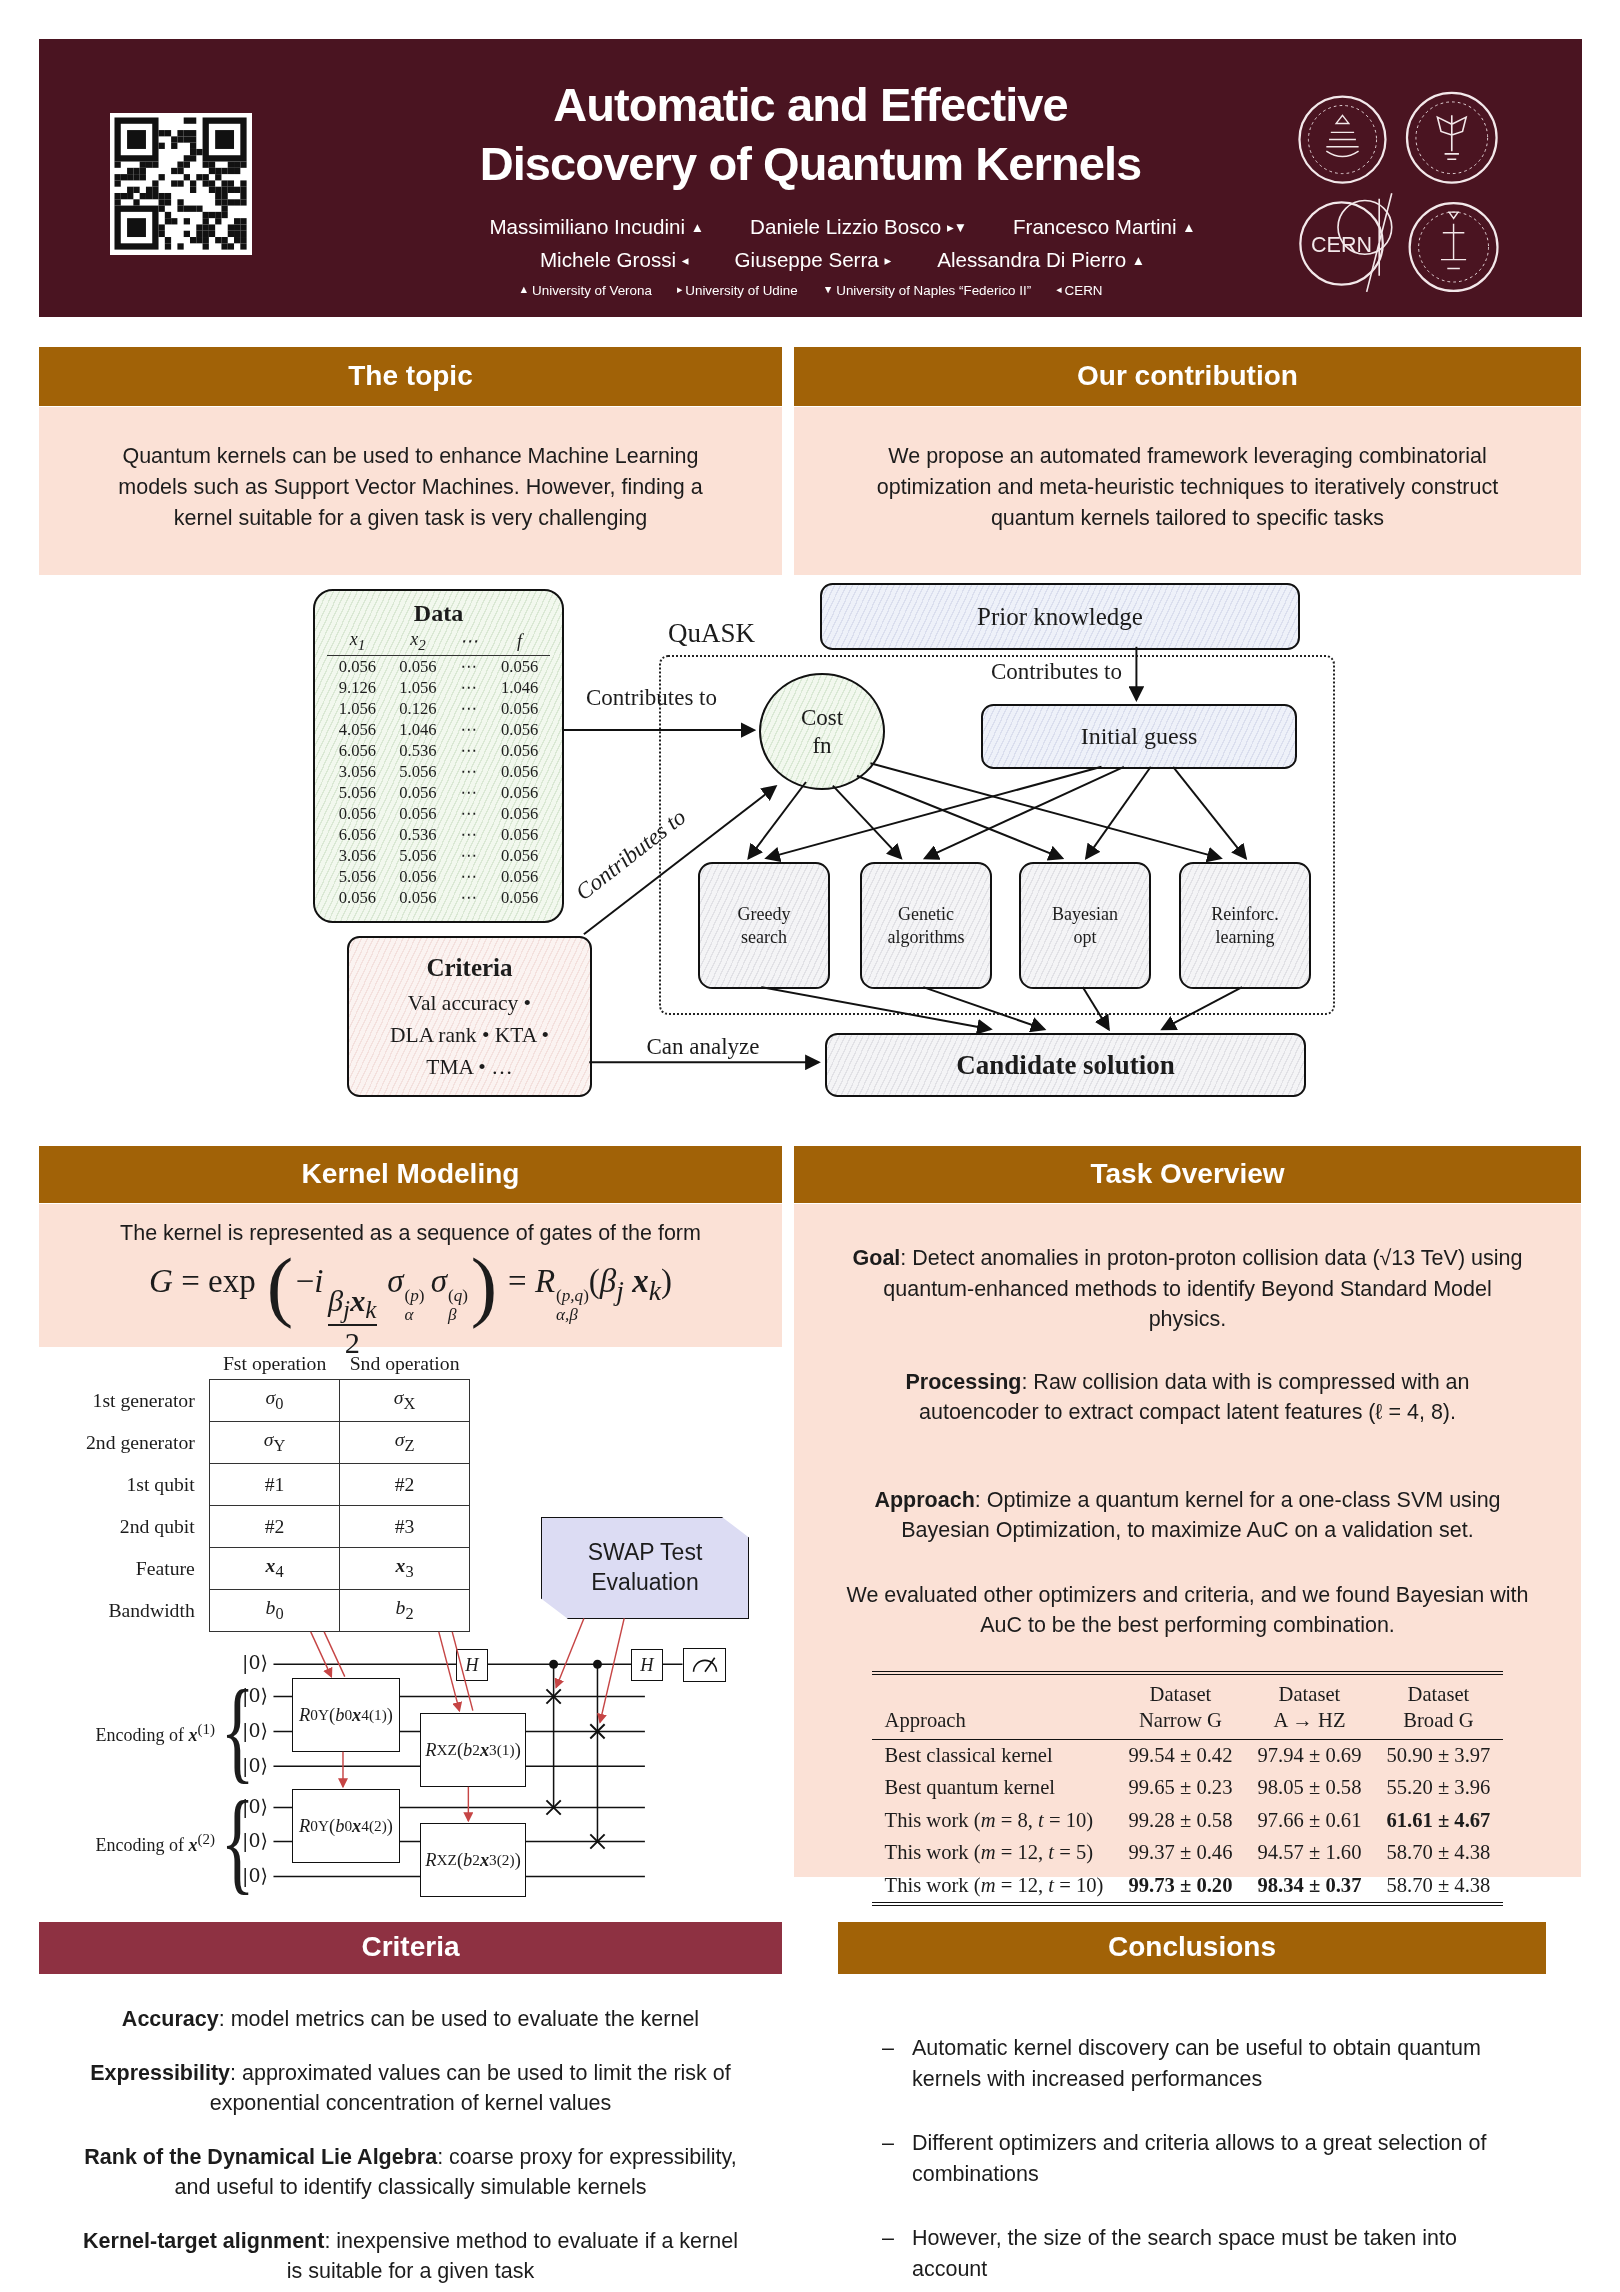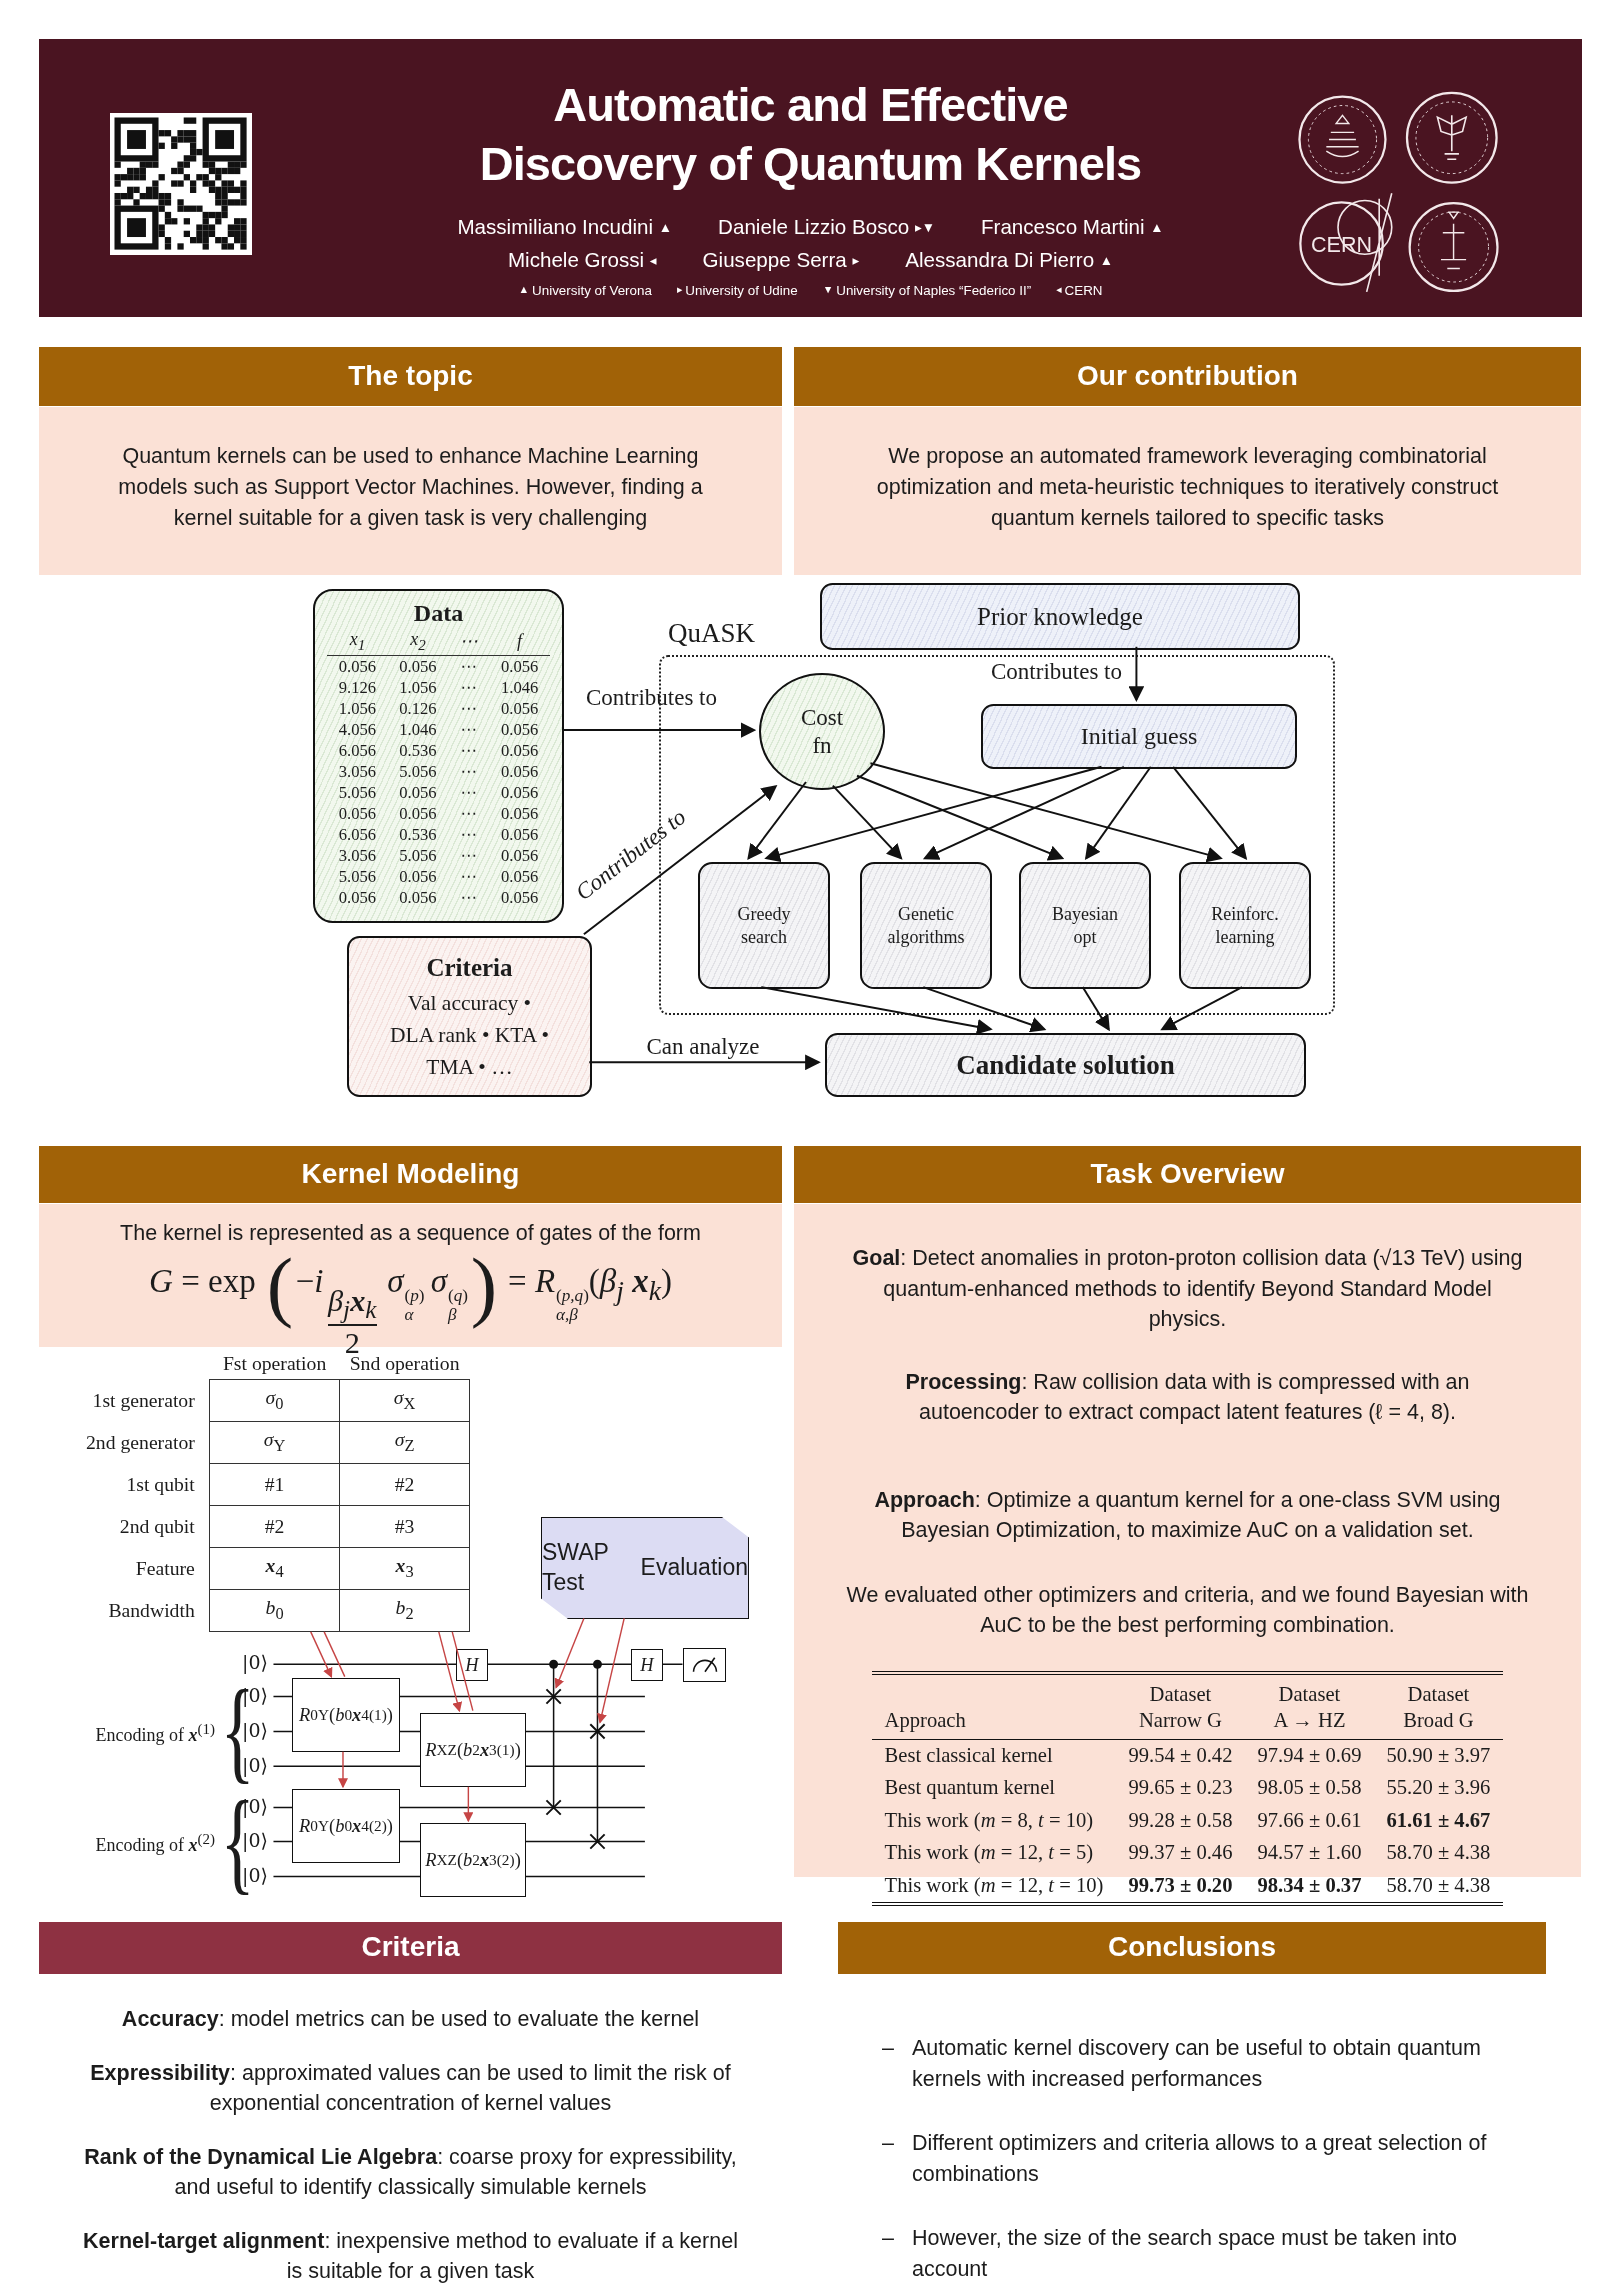--- a/index.html
+++ b/index.html
@@ -4,21 +4,21 @@
 <style>
   html,body{margin:0;padding:0;background:#ffffff;}
   .page{position:relative;width:1620px;height:2293px;background:#ffffff;overflow:hidden;
         font-family:"Liberation Sans",sans-serif;color:#1c1c1c;}
   .abs{position:absolute;}
 
   
   .band{position:absolute;left:39px;top:39px;width:1543px;height:278px;background:#4a1421;}
   .band-title{position:absolute;left:0;width:100%;text-align:center;color:#fff;font-weight:bold;
               font-size:47px;letter-spacing:-0.9px;}
-  .authors{position:absolute;left:0;width:100%;text-align:center;color:#fff;font-size:20.6px;}
+  .authors{position:absolute;left:0;width:100%;text-align:center;color:#fff;font-size:20.6px;padding-left:32px;}
   .author{margin:0 23px;white-space:nowrap;}
   .mk{font-size:13.4px;vertical-align:1.8px;}
   .affils{position:absolute;left:0;width:100%;text-align:center;color:#fff;font-size:13.4px;}
   .affil{margin:0 12.5px;white-space:nowrap;}
   .affil .mk{font-size:10.7px;}
   .qrbox{position:absolute;left:71px;top:74px;width:142px;height:142px;background:#fff;}
   .logos{position:absolute;right:63px;top:45px;width:233px;height:224px;}
 
   
   .sec-head{position:absolute;height:59px;background:#a16207;color:#fff;font-weight:bold;
@@ -52,21 +52,21 @@
   .st{display:inline-flex;flex-direction:column;align-items:flex-start;font-size:.52em;line-height:1.12;vertical-align:-.5em;margin-left:0.9px;}
   .sg{margin-left:6.3px;}
   .frac{display:inline-flex;flex-direction:column;align-items:center;vertical-align:-.62em;margin:0 4.5px;line-height:1.15;font-size:.92em;}
   .fd{border-top:2px solid #1c1c1c;align-self:stretch;text-align:center;}
   .bp{font-size:2.4em;font-weight:400;vertical-align:middle;line-height:0;margin:0 2.7px;font-family:"Liberation Serif",serif;}
   .gatetbl{position:absolute;font-family:"Liberation Serif",serif;font-size:19.7px;border-collapse:collapse;z-index:2;}
   .gatetbl .glabel{border:none;text-align:right;padding-right:14.3px;white-space:nowrap;}
   .gatetbl .gcell{border:1.4px solid #333;text-align:center;width:127px;height:39px;}
   .gatetbl th{border:none;font-weight:normal;text-align:center;padding-bottom:3.6px;}
   .callout{position:absolute;background:#dcdcf3;border:1.8px solid #111;z-index:2;
-           display:flex;align-items:center;justify-content:center;
+           display:flex;flex-direction:column;align-items:center;justify-content:center;
            font-size:23px;line-height:1.3;
            clip-path:polygon(0 0,87% 0,100% 20%,100% 100%,13% 100%,0 80%);}
   .circuit{position:absolute;left:90px;top:1621px;width:716px;height:296px;z-index:2;}
   .cbox{position:absolute;background:#fff;border:1.6px solid #111;z-index:2;
         display:flex;align-items:center;justify-content:center;
         font-family:"Liberation Serif",serif;font-size:18.4px;text-align:center;}
   .ket{position:absolute;font-family:"DejaVu Serif",serif;font-size:19px;z-index:2;width:36px;text-align:right;}
   .enclabel{position:absolute;font-family:"Liberation Serif",serif;font-size:18px;text-align:right;width:134px;z-index:2;}
   .brace{position:absolute;font-family:"Liberation Serif",serif;font-weight:100;z-index:2;transform:scaleX(.62);}
 

